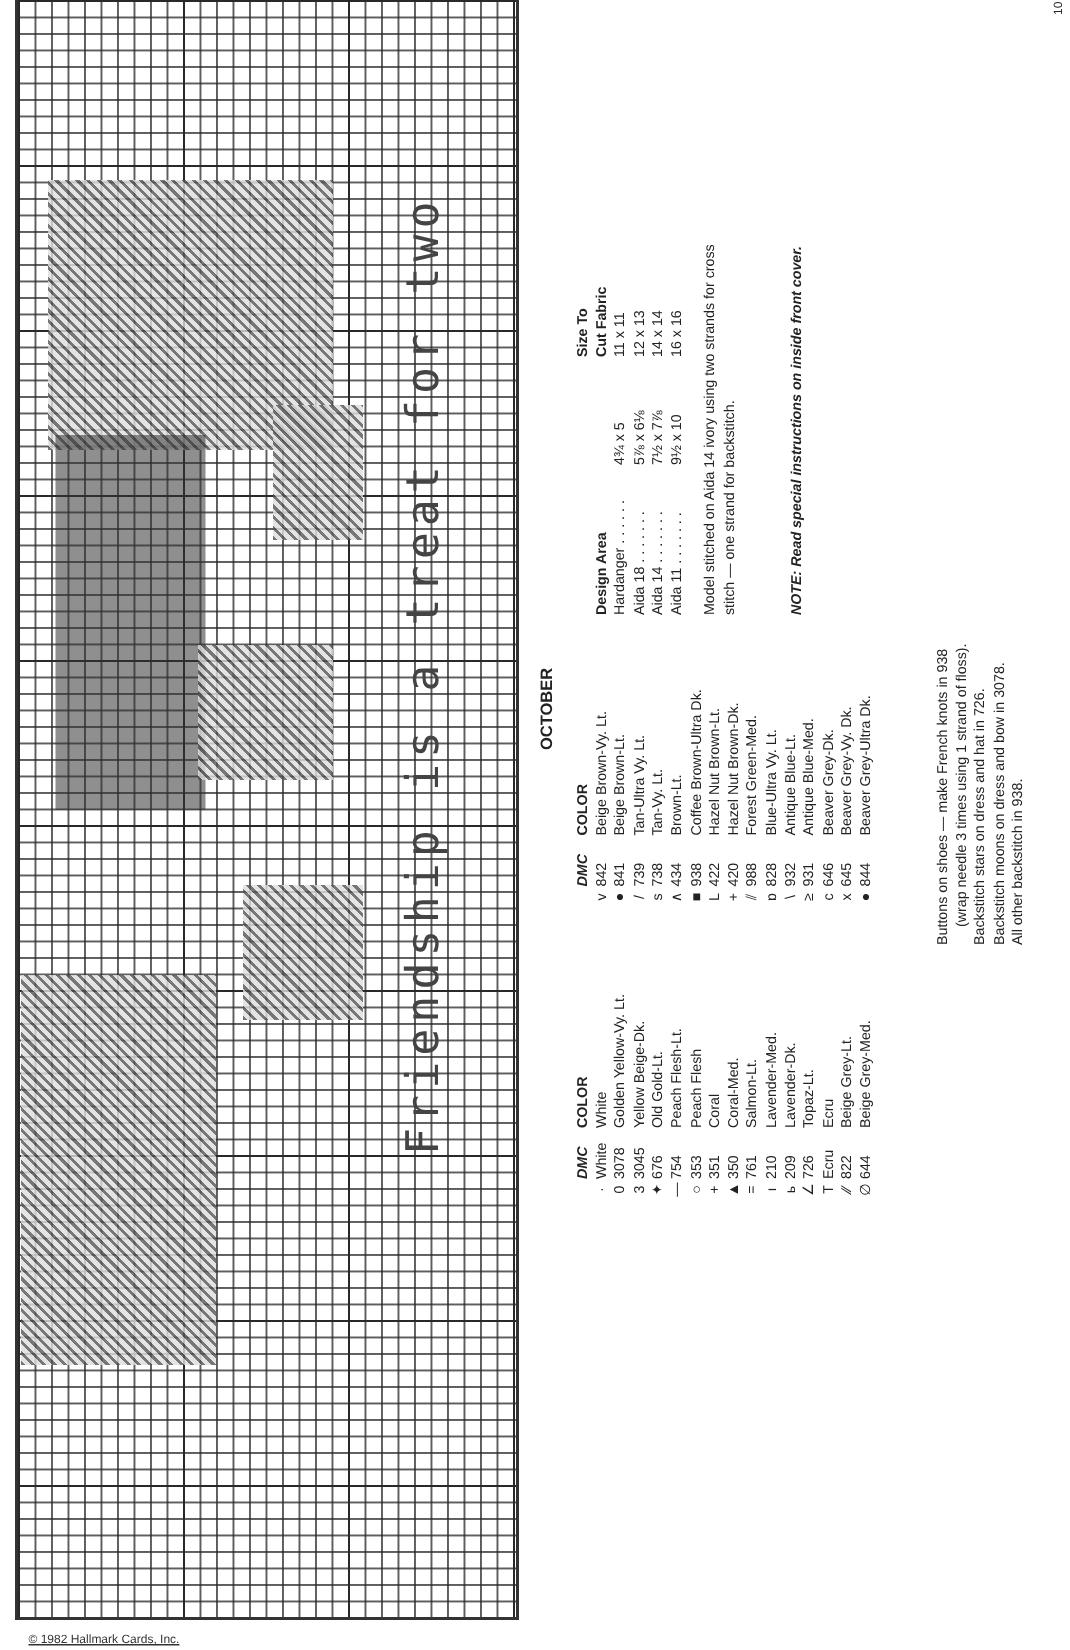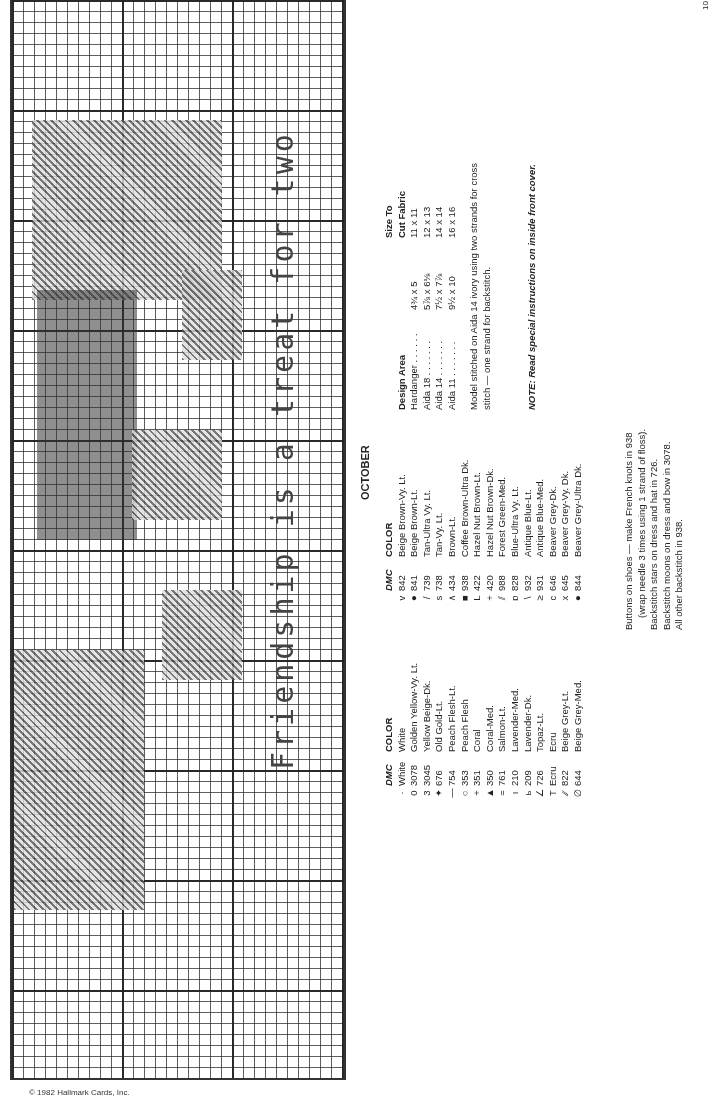--- a/index.html
+++ b/index.html
@@ -10,21 +10,21 @@
       linear-gradient(to right, rgba(40,40,40,.75) 1px, transparent 1px),
       linear-gradient(to bottom, rgba(40,40,40,.75) 1px, transparent 1px),
       linear-gradient(to right, rgba(20,20,20,.9) 1.5px, transparent 1.5px),
       linear-gradient(to bottom, rgba(20,20,20,.9) 1.5px, transparent 1.5px);
     background-size:11px 11px,11px 11px,110px 110px,110px 110px;}
   .blob{position:absolute;background:repeating-linear-gradient(45deg,#555 0 2px,#ddd 2px 5px);opacity:.8;}
   .dark{position:absolute;background:#333;}
   .motto{position:absolute;left:265px;top:210px;width:40px;height:560px;}
   .motto span{position:absolute;left:0;top:0;transform-origin:0 0;transform:translate(0,560px) rotate(-90deg);
     font-family:"DejaVu Sans Mono",monospace;font-size:30px;letter-spacing:4px;color:#444;white-space:nowrap;}
-  .copyright{position:absolute;left:29px;top:1088px;font-size:8px;color:#333;}
+  .copyright{position:absolute;left:19px;top:1088px;font-size:8px;color:#333;text-decoration:underline;}
   
   .legend{position:absolute;left:355px;top:1100px;width:1100px;height:358px;transform-origin:0 0;transform:rotate(-90deg);font-size:9.5px;line-height:12.6px;}
   .legend .title{position:absolute;left:600px;top:4px;font-weight:bold;font-size:11px;}
   .col{position:absolute;top:28px;}
   .row{display:flex;white-space:nowrap;}
   .sym{width:14px;text-align:center;}
   .dmc{width:34px;}
   .hd{font-weight:bold;}
   .hd .dmc{font-style:italic;}
   .size{position:absolute;left:690px;top:28px;}

